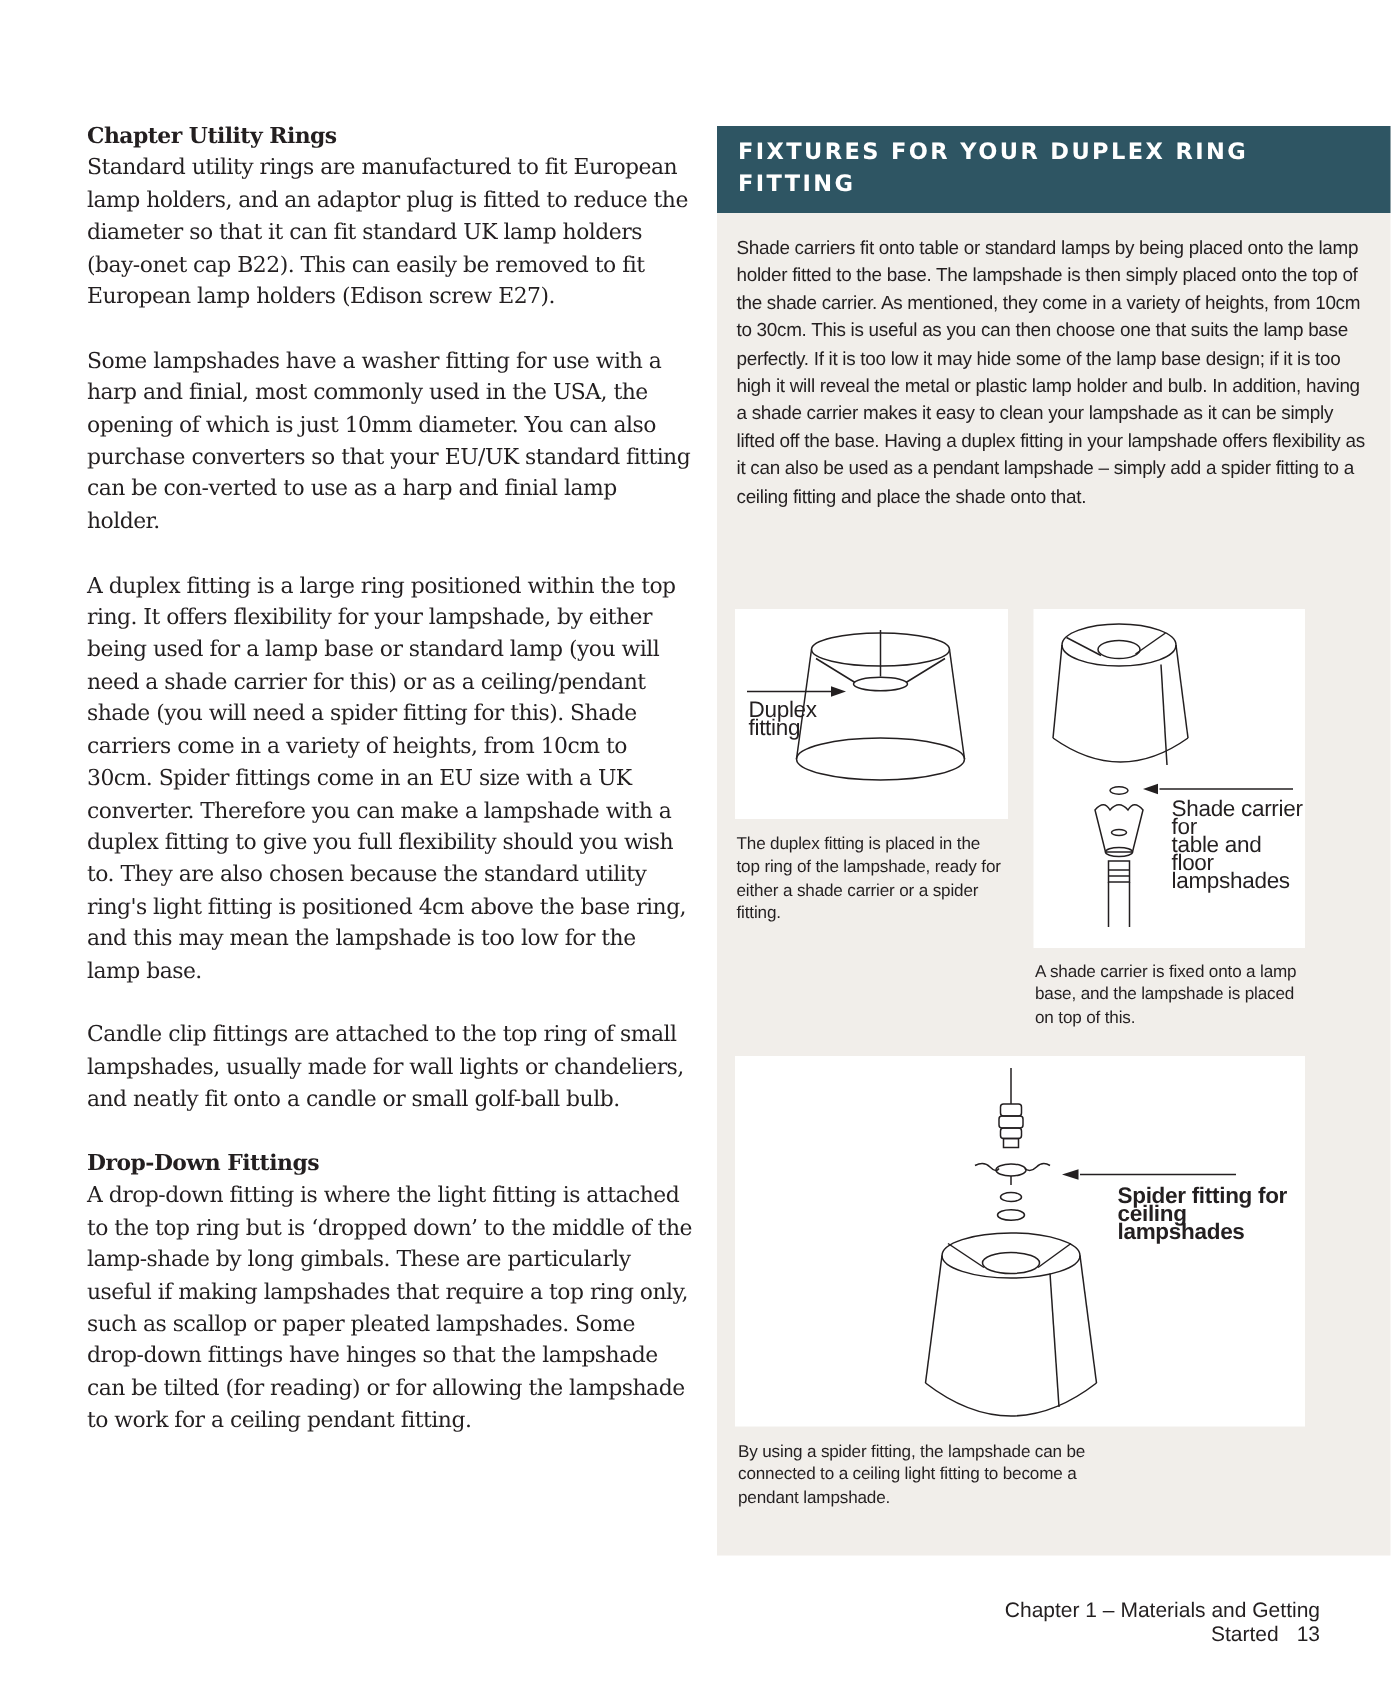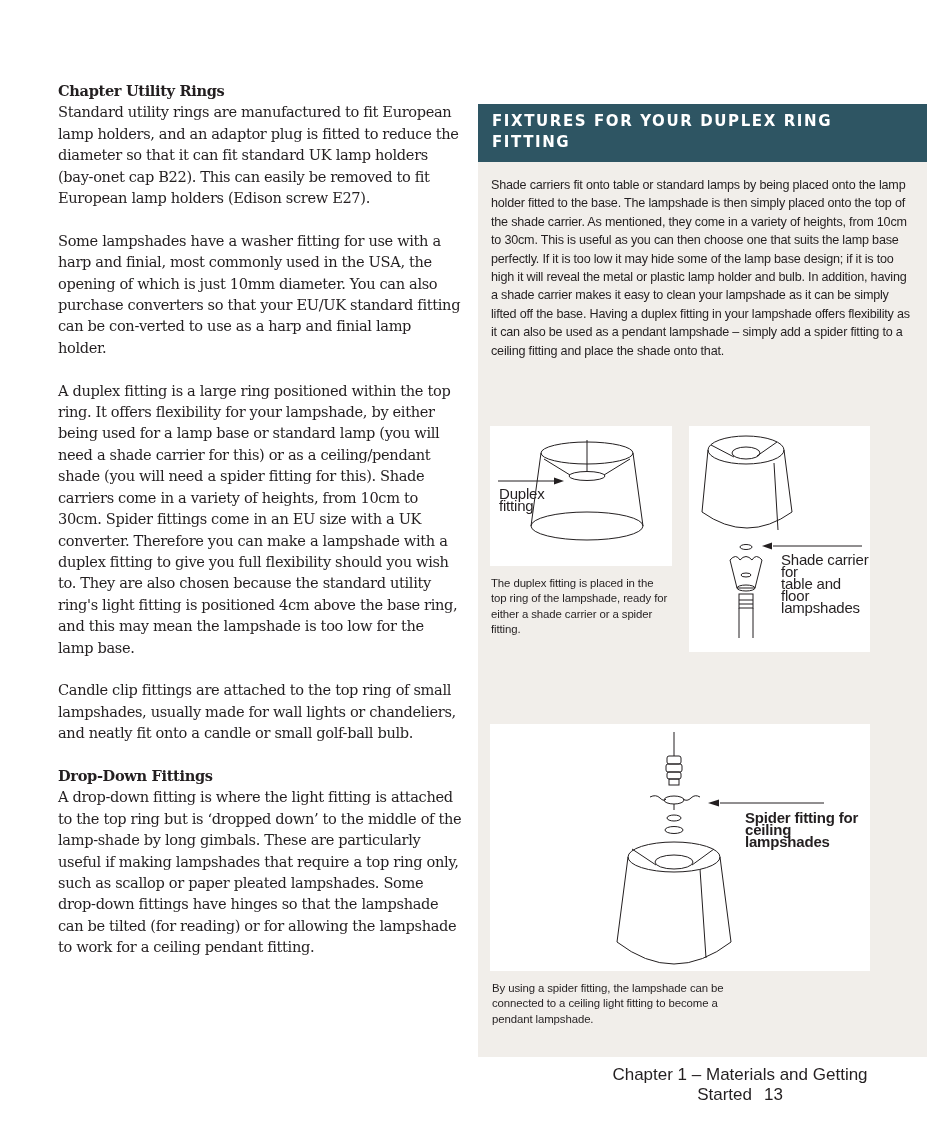--- a/index.html
+++ b/index.html
@@ -13,21 +13,20 @@
     font-size: 14.6px; line-height: 21.4px; letter-spacing: -0.35px;
   }
   .section { margin-bottom: 21.4px; }
   .section h3 {
     margin: 0; font-size: 14.6px; font-weight: bold; line-height: 21.4px;
   }
   .section p { margin: 0; }
   .sidebar {
     position: absolute; left: 478px; top: 84px; width: 449px; height: 953px;
     background: #f1eeea;
-    margin-top: 20px;
   }
   .sidebar-header {
     background: #2e5563; color: #ffffff; padding: 7px 14px 9px 14px;
     font-family: "DejaVu Sans", "Liberation Sans", sans-serif;
     font-size: 15px; font-weight: bold; letter-spacing: 1.6px; line-height: 21px;
   }
   .sidebar-intro {
     margin: 14px 12px 0 13px;
     font-family: Liberation Sans, sans-serif; font-size: 12.6px; line-height: 18.4px;
     letter-spacing: -0.2px; color: #231f20;
@@ -38,22 +37,22 @@
   .caption {
     position: absolute; font-family: "Liberation Sans", sans-serif; font-size: 11.4px;
     line-height: 15.4px; color: #231f20; letter-spacing: -0.1px;
   }
   .label {
     position: absolute; font-family: "Liberation Sans", sans-serif; font-size: 15px; line-height: 12px;
     color: #231f20; letter-spacing: -0.2px;
   }
   svg { position: absolute; left: 0; top: 0; }
   .footer {
-    position: absolute; top: 1065px; left: 600px; width: 280px; text-align: center;
-    font-family: "Liberation Sans", sans-serif; font-size: 17px; color: #231f20;
+    position: absolute; top: 1065px; left: 600px; width: 280px; text-align: right;
+    font-family: "Liberation Sans", sans-serif; font-size: 14px; color: #231f20;
   }
   .footer .page { margin-left: 12px; }
 </style>
 </head>
 <body>
 
 <div class="left-col">
   <div class="section">
     <h3>Chapter Utility Rings</h3>
     <p>Standard utility rings are manufactured to fit European lamp holders, and an adaptor plug is fitted to reduce the diameter so that it can fit standard UK lamp holders (bay-onet cap B22). This can easily be removed to fit European lamp holders (Edison screw E27).</p>
@@ -122,20 +121,21 @@
         <line x1="84" y1="120" x2="173" y2="120"></line>
       </g>
       <polygon points="73,120 83,116.5 83,123.5" fill="#231f20"></polygon>
     </svg>
     <div class="label" style="left:92px; top:128px;">
       <div>Shade carrier for</div>
       <div>table and floor</div>
       <div>lampshades</div>
     </div>
   </div>
+  <div class="caption" style="left:212px; top:557px; width:182px;">A shade carrier is fixed onto a lamp base, and the lampshade is placed on top of this.</div>
 
   <div class="fig" style="left:12px; top:620px; width:380px; height:247px;">
     <svg width="380" height="247" viewBox="0 0 380 247">
       <g fill="none" stroke="#231f20" stroke-width="1">
         <line x1="184" y1="8" x2="184" y2="32"></line>
         <rect x="177" y="32" width="14" height="8" rx="2"></rect>
         <rect x="176" y="40" width="16" height="8" rx="2"></rect>
         <rect x="177" y="48" width="14" height="7" rx="2"></rect>
         <rect x="179" y="55" width="10" height="6"></rect>
         <ellipse cx="184" cy="76" rx="10" ry="4"></ellipse>

